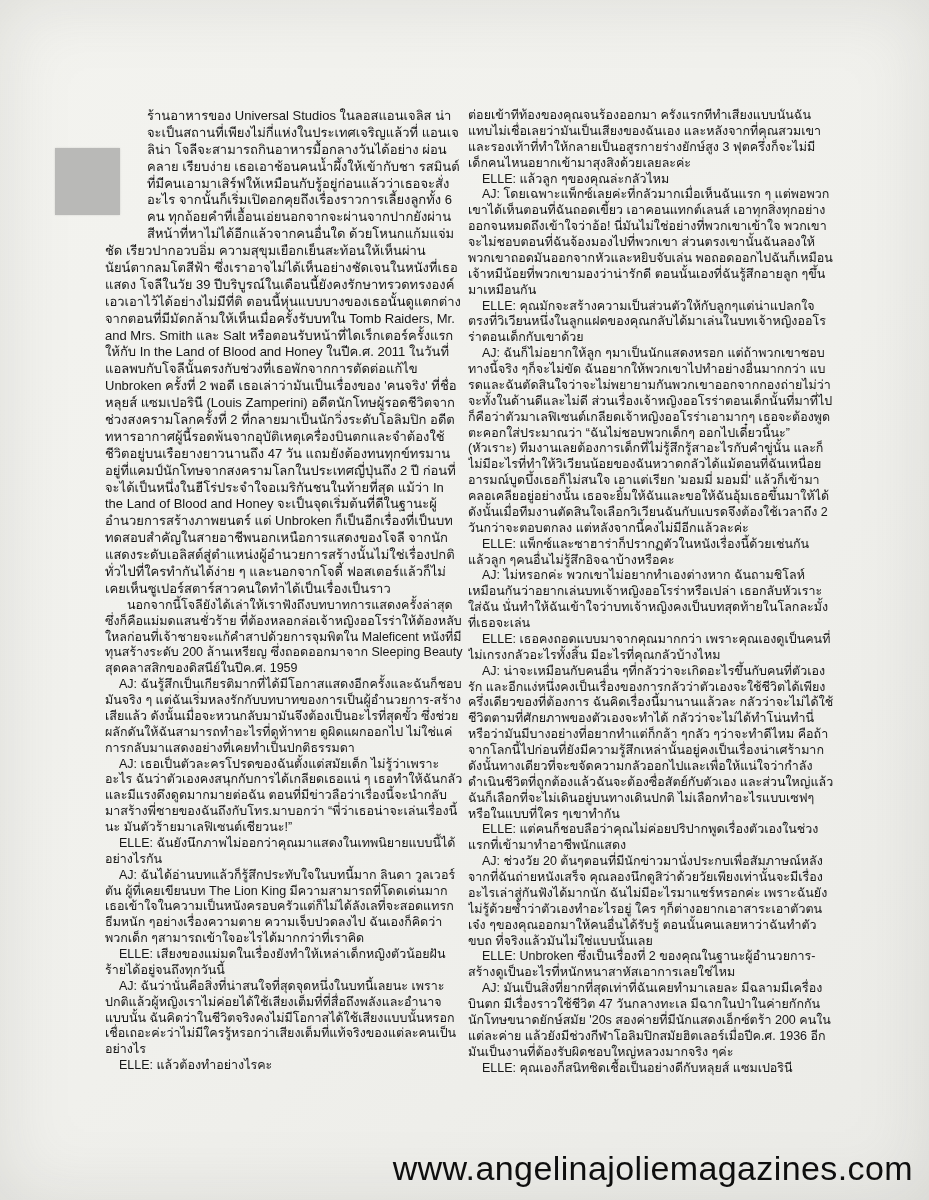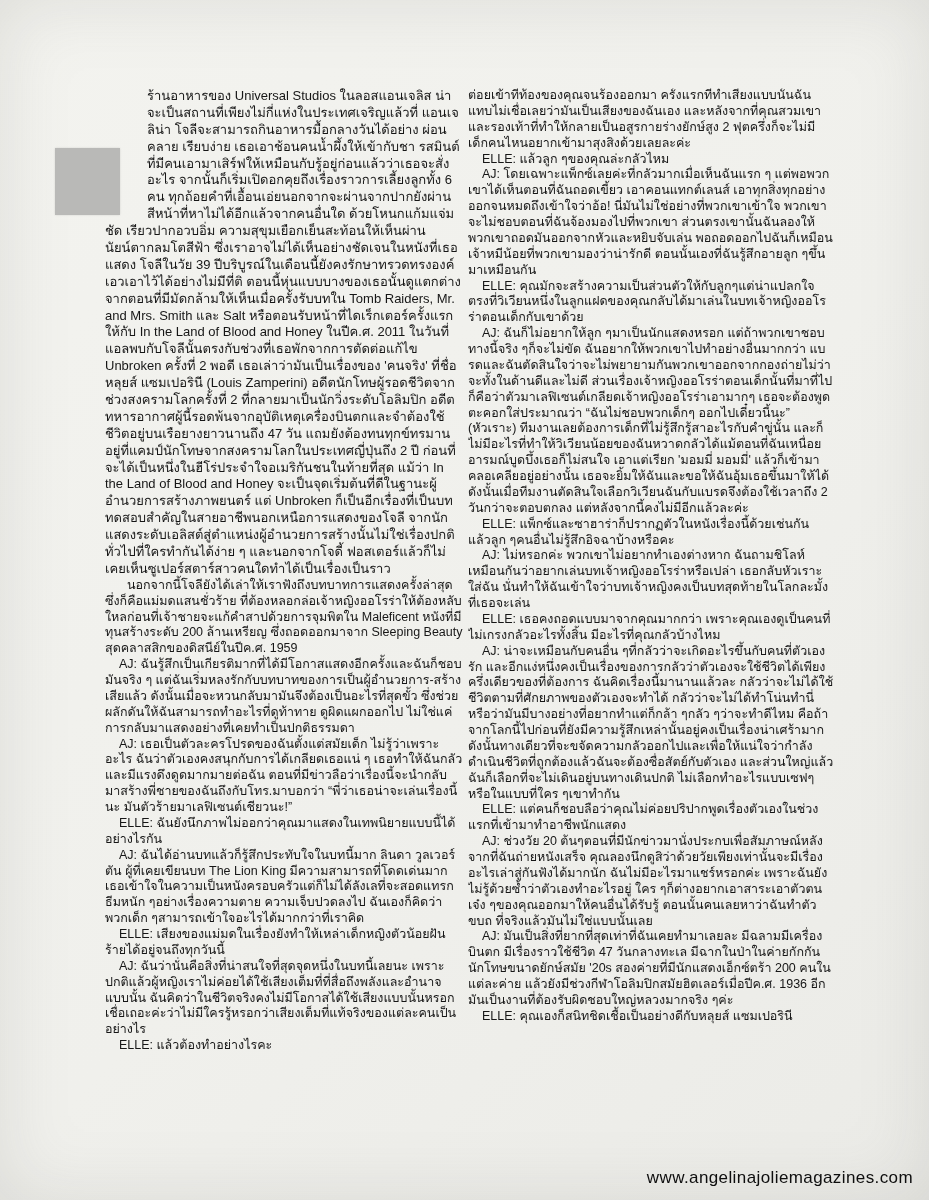--- a/index.html
+++ b/index.html
@@ -7,38 +7,38 @@
     width:929px;height:1200px;position:relative;overflow:hidden;
     background:linear-gradient(135deg,#f3f3ef 0%,#f0f0ec 55%,#ebebe7 100%);
     font-family:"Liberation Sans","DejaVu Sans",sans-serif;
     color:#161616;
   }
   .page-vignette{
     position:absolute;inset:0;pointer-events:none;
     box-shadow:inset 0 0 70px rgba(120,120,115,.18);
   }
   .col{
-    position:absolute;top:88px;height:1048px;overflow:hidden;
+    position:absolute;top:108px;height:1048px;overflow:hidden;
     font-size:12.5px;line-height:1.27;text-align:left;
   }
   .col-left{left:105px;width:358px;}
   .col-right{left:468px;width:366px;}
   p.para{margin:0;text-indent:14px;}
   p.opening{text-indent:0;font-size:13px;line-height:1.3;}
   p.cont{text-indent:0;}
   p.intro{text-indent:22px;}
   .speaker{font-weight:normal;}
   .indent-spacer{float:left;width:42px;height:130px;}
   .gray-square{
     position:absolute;left:55px;top:148px;width:65px;height:67px;
     background:#b9b9b7;box-shadow:0 0 2px rgba(0,0,0,.12);
   }
   .watermark{
     position:absolute;right:16px;bottom:12px;
-    font-size:17px;letter-spacing:.4px;color:#0e0e0e;
+    font-size:34px;letter-spacing:.4px;color:#0e0e0e;
   }
 </style>
 </head>
 <body>
 
 <div class="page-vignette"></div>
 
 <div class="gray-square"></div>
 
 <div class="col col-left">
@@ -46,28 +46,29 @@
     <p class="para intro">นอกจากนี้โจลียังได้เล่าให้เราฟังถึงบทบาทการแสดงครั้งล่าสุด ซึ่งก็คือแม่มดแสนชั่วร้าย ที่ต้องหลอกล่อเจ้าหญิงออโรร่าให้ต้องหลับใหลก่อนที่เจ้าชายจะแก้คำสาปด้วยการจุมพิตใน Maleficent หนังที่มีทุนสร้างระดับ 200 ล้านเหรียญ ซึ่งถอดออกมาจาก Sleeping Beauty สุดคลาสสิกของดิสนีย์ในปีค.ศ. 1959</p>
     <p class="para qa"><b class="speaker">AJ: </b>ฉันรู้สึกเป็นเกียรติมากที่ได้มีโอกาสแสดงอีกครั้งและฉันก็ชอบมันจริง ๆ แต่ฉันเริ่มหลงรักกับบทบาทของการเป็นผู้อำนวยการ-สร้างเสียแล้ว ดังนั้นเมื่อจะหวนกลับมามันจึงต้องเป็นอะไรที่สุดขั้ว ซึ่งช่วยผลักดันให้ฉันสามารถทำอะไรที่ดูท้าทาย ดูผิดแผกออกไป ไม่ใช่แค่การกลับมาแสดงอย่างที่เคยทำเป็นปกติธรรมดา</p>
     <p class="para qa"><b class="speaker">AJ: </b>เธอเป็นตัวละครโปรดของฉันตั้งแต่สมัยเด็ก ไม่รู้ว่าเพราะอะไร ฉันว่าตัวเองคงสนุกกับการได้เกลียดเธอแน่ ๆ เธอทำให้ฉันกลัวและมีแรงดึงดูดมากมายต่อฉัน ตอนที่มีข่าวลือว่าเรื่องนี้จะนำกลับมาสร้างพี่ชายของฉันถึงกับโทร.มาบอกว่า “พี่ว่าเธอน่าจะเล่นเรื่องนี้นะ มันตัวร้ายมาเลฟิเซนต์เชียวนะ!”</p>
     <p class="para qa"><b class="speaker">ELLE: </b>ฉันยังนึกภาพไม่ออกว่าคุณมาแสดงในเทพนิยายแบบนี้ได้อย่างไรกัน</p>
     <p class="para qa"><b class="speaker">AJ: </b>ฉันได้อ่านบทแล้วก็รู้สึกประทับใจในบทนี้มาก ลินดา วูลเวอร์ตัน ผู้ที่เคยเขียนบท The Lion King มีความสามารถที่โดดเด่นมาก เธอเข้าใจในความเป็นหนังครอบครัวแต่ก็ไม่ได้ลังเลที่จะสอดแทรกธีมหนัก ๆอย่างเรื่องความตาย ความเจ็บปวดลงไป ฉันเองก็คิดว่าพวกเด็ก ๆสามารถเข้าใจอะไรได้มากกว่าที่เราคิด</p>
     <p class="para qa"><b class="speaker">ELLE: </b>เสียงของแม่มดในเรื่องยังทำให้เหล่าเด็กหญิงตัวน้อยฝันร้ายได้อยู่จนถึงทุกวันนี้</p>
     <p class="para qa"><b class="speaker">AJ: </b>ฉันว่านั่นคือสิ่งที่น่าสนใจที่สุดจุดหนึ่งในบทนี้เลยนะ เพราะปกติแล้วผู้หญิงเราไม่ค่อยได้ใช้เสียงเต็มที่ที่สื่อถึงพลังและอำนาจแบบนั้น ฉันคิดว่าในชีวิตจริงคงไม่มีโอกาสได้ใช้เสียงแบบนั้นหรอก เชื่อเถอะค่ะว่าไม่มีใครรู้หรอกว่าเสียงเต็มที่แท้จริงของแต่ละคนเป็นอย่างไร</p>
     <p class="para qa"><b class="speaker">ELLE: </b>แล้วต้องทำอย่างไรคะ</p>
   </div>
 <div class="col col-right">
-    <p class="para cont">ต่อยเข้าที่ท้องของคุณจนร้องออกมา ครั้งแรกที่ทำเสียงแบบนั้นฉันแทบไม่เชื่อเลยว่ามันเป็นเสียงของฉันเอง และหลังจากที่คุณสวมเขาและรองเท้าที่ทำให้กลายเป็นอสูรกายร่างยักษ์สูง 2 ฟุตครึ่งก็จะไม่มีเด็กคนไหนอยากเข้ามาสุงสิงด้วยเลยละค่ะ</p>
+    <p class="para cont">ต่อยเข้าที่ท้องของคุณจนร้องออกมา ครั้งแรกที่ทำเสียงแบบนั้นฉันแทบไม่เชื่อเลยว่ามันเป็นเสียงของฉันเอง และหลังจากที่คุณสวมเขาและรองเท้าที่ทำให้กลายเป็นอสูรกายร่างยักษ์สูง 3 ฟุตครึ่งก็จะไม่มีเด็กคนไหนอยากเข้ามาสุงสิงด้วยเลยละค่ะ</p>
     <p class="para qa"><b class="speaker">ELLE: </b>แล้วลูก ๆของคุณล่ะกลัวไหม</p>
     <p class="para qa"><b class="speaker">AJ: </b>โดยเฉพาะแพ็กซ์เลยค่ะที่กลัวมากเมื่อเห็นฉันแรก ๆ แต่พอพวกเขาได้เห็นตอนที่ฉันถอดเขี้ยว เอาคอนแทกต์เลนส์ เอาทุกสิ่งทุกอย่างออกจนหมดถึงเข้าใจว่าอ้อ! นี่มันไม่ใช่อย่างที่พวกเขาเข้าใจ พวกเขาจะไม่ชอบตอนที่ฉันจ้องมองไปที่พวกเขา ส่วนตรงเขานั้นฉันลองให้พวกเขาถอดมันออกจากหัวและหยิบจับเล่น พอถอดออกไปฉันก็เหมือนเจ้าหมีน้อยที่พวกเขามองว่าน่ารักดี ตอนนั้นเองที่ฉันรู้สึกอายลูก ๆขึ้นมาเหมือนกัน</p>
     <p class="para qa"><b class="speaker">ELLE: </b>คุณมักจะสร้างความเป็นส่วนตัวให้กับลูกๆแต่น่าแปลกใจตรงที่วิเวียนหนึ่งในลูกแฝดของคุณกลับได้มาเล่นในบทเจ้าหญิงออโรร่าตอนเด็กกับเขาด้วย</p>
     <p class="para qa"><b class="speaker">AJ: </b>ฉันก็ไม่อยากให้ลูก ๆมาเป็นนักแสดงหรอก แต่ถ้าพวกเขาชอบทางนี้จริง ๆก็จะไม่ขัด ฉันอยากให้พวกเขาไปทำอย่างอื่นมากกว่า แบรดและฉันตัดสินใจว่าจะไม่พยายามกันพวกเขาออกจากกองถ่ายไม่ว่าจะทั้งในด้านดีและไม่ดี ส่วนเรื่องเจ้าหญิงออโรร่าตอนเด็กนั้นที่มาที่ไปก็คือว่าตัวมาเลฟิเซนต์เกลียดเจ้าหญิงออโรร่าเอามากๆ เธอจะต้องพูดตะคอกใส่ประมาณว่า “ฉันไม่ชอบพวกเด็กๆ ออกไปเดี๋ยวนี้นะ” (หัวเราะ) ทีมงานเลยต้องการเด็กที่ไม่รู้สึกรู้สาอะไรกับคำขู่นั้น และก็ไม่มีอะไรที่ทำให้วิเวียนน้อยของฉันหวาดกลัวได้แม้ตอนที่ฉันเหนื่อย อารมณ์บูดบึ้งเธอก็ไม่สนใจ เอาแต่เรียก 'มอมมี่ มอมมี่' แล้วก็เข้ามาคลอเคลียอยู่อย่างนั้น เธอจะยิ้มให้ฉันและขอให้ฉันอุ้มเธอขึ้นมาให้ได้ ดังนั้นเมื่อทีมงานตัดสินใจเลือกวิเวียนฉันกับแบรดจึงต้องใช้เวลาถึง 2 วันกว่าจะตอบตกลง แต่หลังจากนี้คงไม่มีอีกแล้วละค่ะ</p>
     <p class="para qa"><b class="speaker">ELLE: </b>แพ็กซ์และซาฮาร่าก็ปรากฏตัวในหนังเรื่องนี้ด้วยเช่นกัน แล้วลูก ๆคนอื่นไม่รู้สึกอิจฉาบ้างหรือคะ</p>
     <p class="para qa"><b class="speaker">AJ: </b>ไม่หรอกค่ะ พวกเขาไม่อยากทำเองต่างหาก ฉันถามชิโลห์เหมือนกันว่าอยากเล่นบทเจ้าหญิงออโรร่าหรือเปล่า เธอกลับหัวเราะใส่ฉัน นั่นทำให้ฉันเข้าใจว่าบทเจ้าหญิงคงเป็นบทสุดท้ายในโลกละมั้งที่เธอจะเล่น</p>
     <p class="para qa"><b class="speaker">ELLE: </b>เธอคงถอดแบบมาจากคุณมากกว่า เพราะคุณเองดูเป็นคนที่ไม่เกรงกลัวอะไรทั้งสิ้น มีอะไรที่คุณกลัวบ้างไหม</p>
     <p class="para qa"><b class="speaker">AJ: </b>น่าจะเหมือนกับคนอื่น ๆที่กลัวว่าจะเกิดอะไรขึ้นกับคนที่ตัวเองรัก และอีกแง่หนึ่งคงเป็นเรื่องของการกลัวว่าตัวเองจะใช้ชีวิตได้เพียงครึ่งเดียวของที่ต้องการ ฉันคิดเรื่องนี้มานานแล้วละ กลัวว่าจะไม่ได้ใช้ชีวิตตามที่ศักยภาพของตัวเองจะทำได้ กลัวว่าจะไม่ได้ทำโน่นทำนี่ หรือว่ามันมีบางอย่างที่อยากทำแต่ก็กล้า ๆกลัว ๆว่าจะทำดีไหม คือถ้าจากโลกนี้ไปก่อนที่ยังมีความรู้สึกเหล่านั้นอยู่คงเป็นเรื่องน่าเศร้ามาก ดังนั้นทางเดียวที่จะขจัดความกลัวออกไปและเพื่อให้แน่ใจว่ากำลังดำเนินชีวิตที่ถูกต้องแล้วฉันจะต้องซื่อสัตย์กับตัวเอง และส่วนใหญ่แล้วฉันก็เลือกที่จะไม่เดินอยู่บนทางเดินปกติ ไม่เลือกทำอะไรแบบเซฟๆ หรือในแบบที่ใคร ๆเขาทำกัน</p>
     <p class="para qa"><b class="speaker">ELLE: </b>แต่คนก็ชอบลือว่าคุณไม่ค่อยปริปากพูดเรื่องตัวเองในช่วงแรกที่เข้ามาทำอาชีพนักแสดง</p>
     <p class="para qa"><b class="speaker">AJ: </b>ช่วงวัย 20 ต้นๆตอนที่มีนักข่าวมานั่งประกบเพื่อสัมภาษณ์หลังจากที่ฉันถ่ายหนังเสร็จ คุณลองนึกดูสิว่าด้วยวัยเพียงเท่านั้นจะมีเรื่องอะไรเล่าสู่กันฟังได้มากนัก ฉันไม่มีอะไรมาแชร์หรอกค่ะ เพราะฉันยังไม่รู้ด้วยซ้ำว่าตัวเองทำอะไรอยู่ ใคร ๆก็ต่างอยากเอาสาระเอาตัวตนเจ๋ง ๆของคุณออกมาให้คนอื่นได้รับรู้ ตอนนั้นคนเลยหาว่าฉันทำตัวขบถ ที่จริงแล้วมันไม่ใช่แบบนั้นเลย</p>
+    <p class="para qa"><b class="speaker">ELLE: </b>Unbroken ซึ่งเป็นเรื่องที่ 2 ของคุณในฐานะผู้อำนวยการ-สร้างดูเป็นอะไรที่หนักหนาสาหัสเอาการเลยใช่ไหม</p>
     <p class="para qa"><b class="speaker">AJ: </b>มันเป็นสิ่งที่ยากที่สุดเท่าที่ฉันเคยทำมาเลยละ มีฉลามมีเครื่องบินตก มีเรื่องราวใช้ชีวิต 47 วันกลางทะเล มีฉากในป่าในค่ายกักกันนักโทษขนาดยักษ์สมัย '20s สองค่ายที่มีนักแสดงเอ็กซ์ตร้า 200 คนในแต่ละค่าย แล้วยังมีช่วงกีฬาโอลิมปิกสมัยฮิตเลอร์เมื่อปีค.ศ. 1936 อีก มันเป็นงานที่ต้องรับผิดชอบใหญ่หลวงมากจริง ๆค่ะ</p>
     <p class="para qa"><b class="speaker">ELLE: </b>คุณเองก็สนิทชิดเชื้อเป็นอย่างดีกับหลุยส์ แซมเปอรินี</p>
   </div>
 
 <div class="watermark">www.angelinajoliemagazines.com</div>
 
 </body></html>

